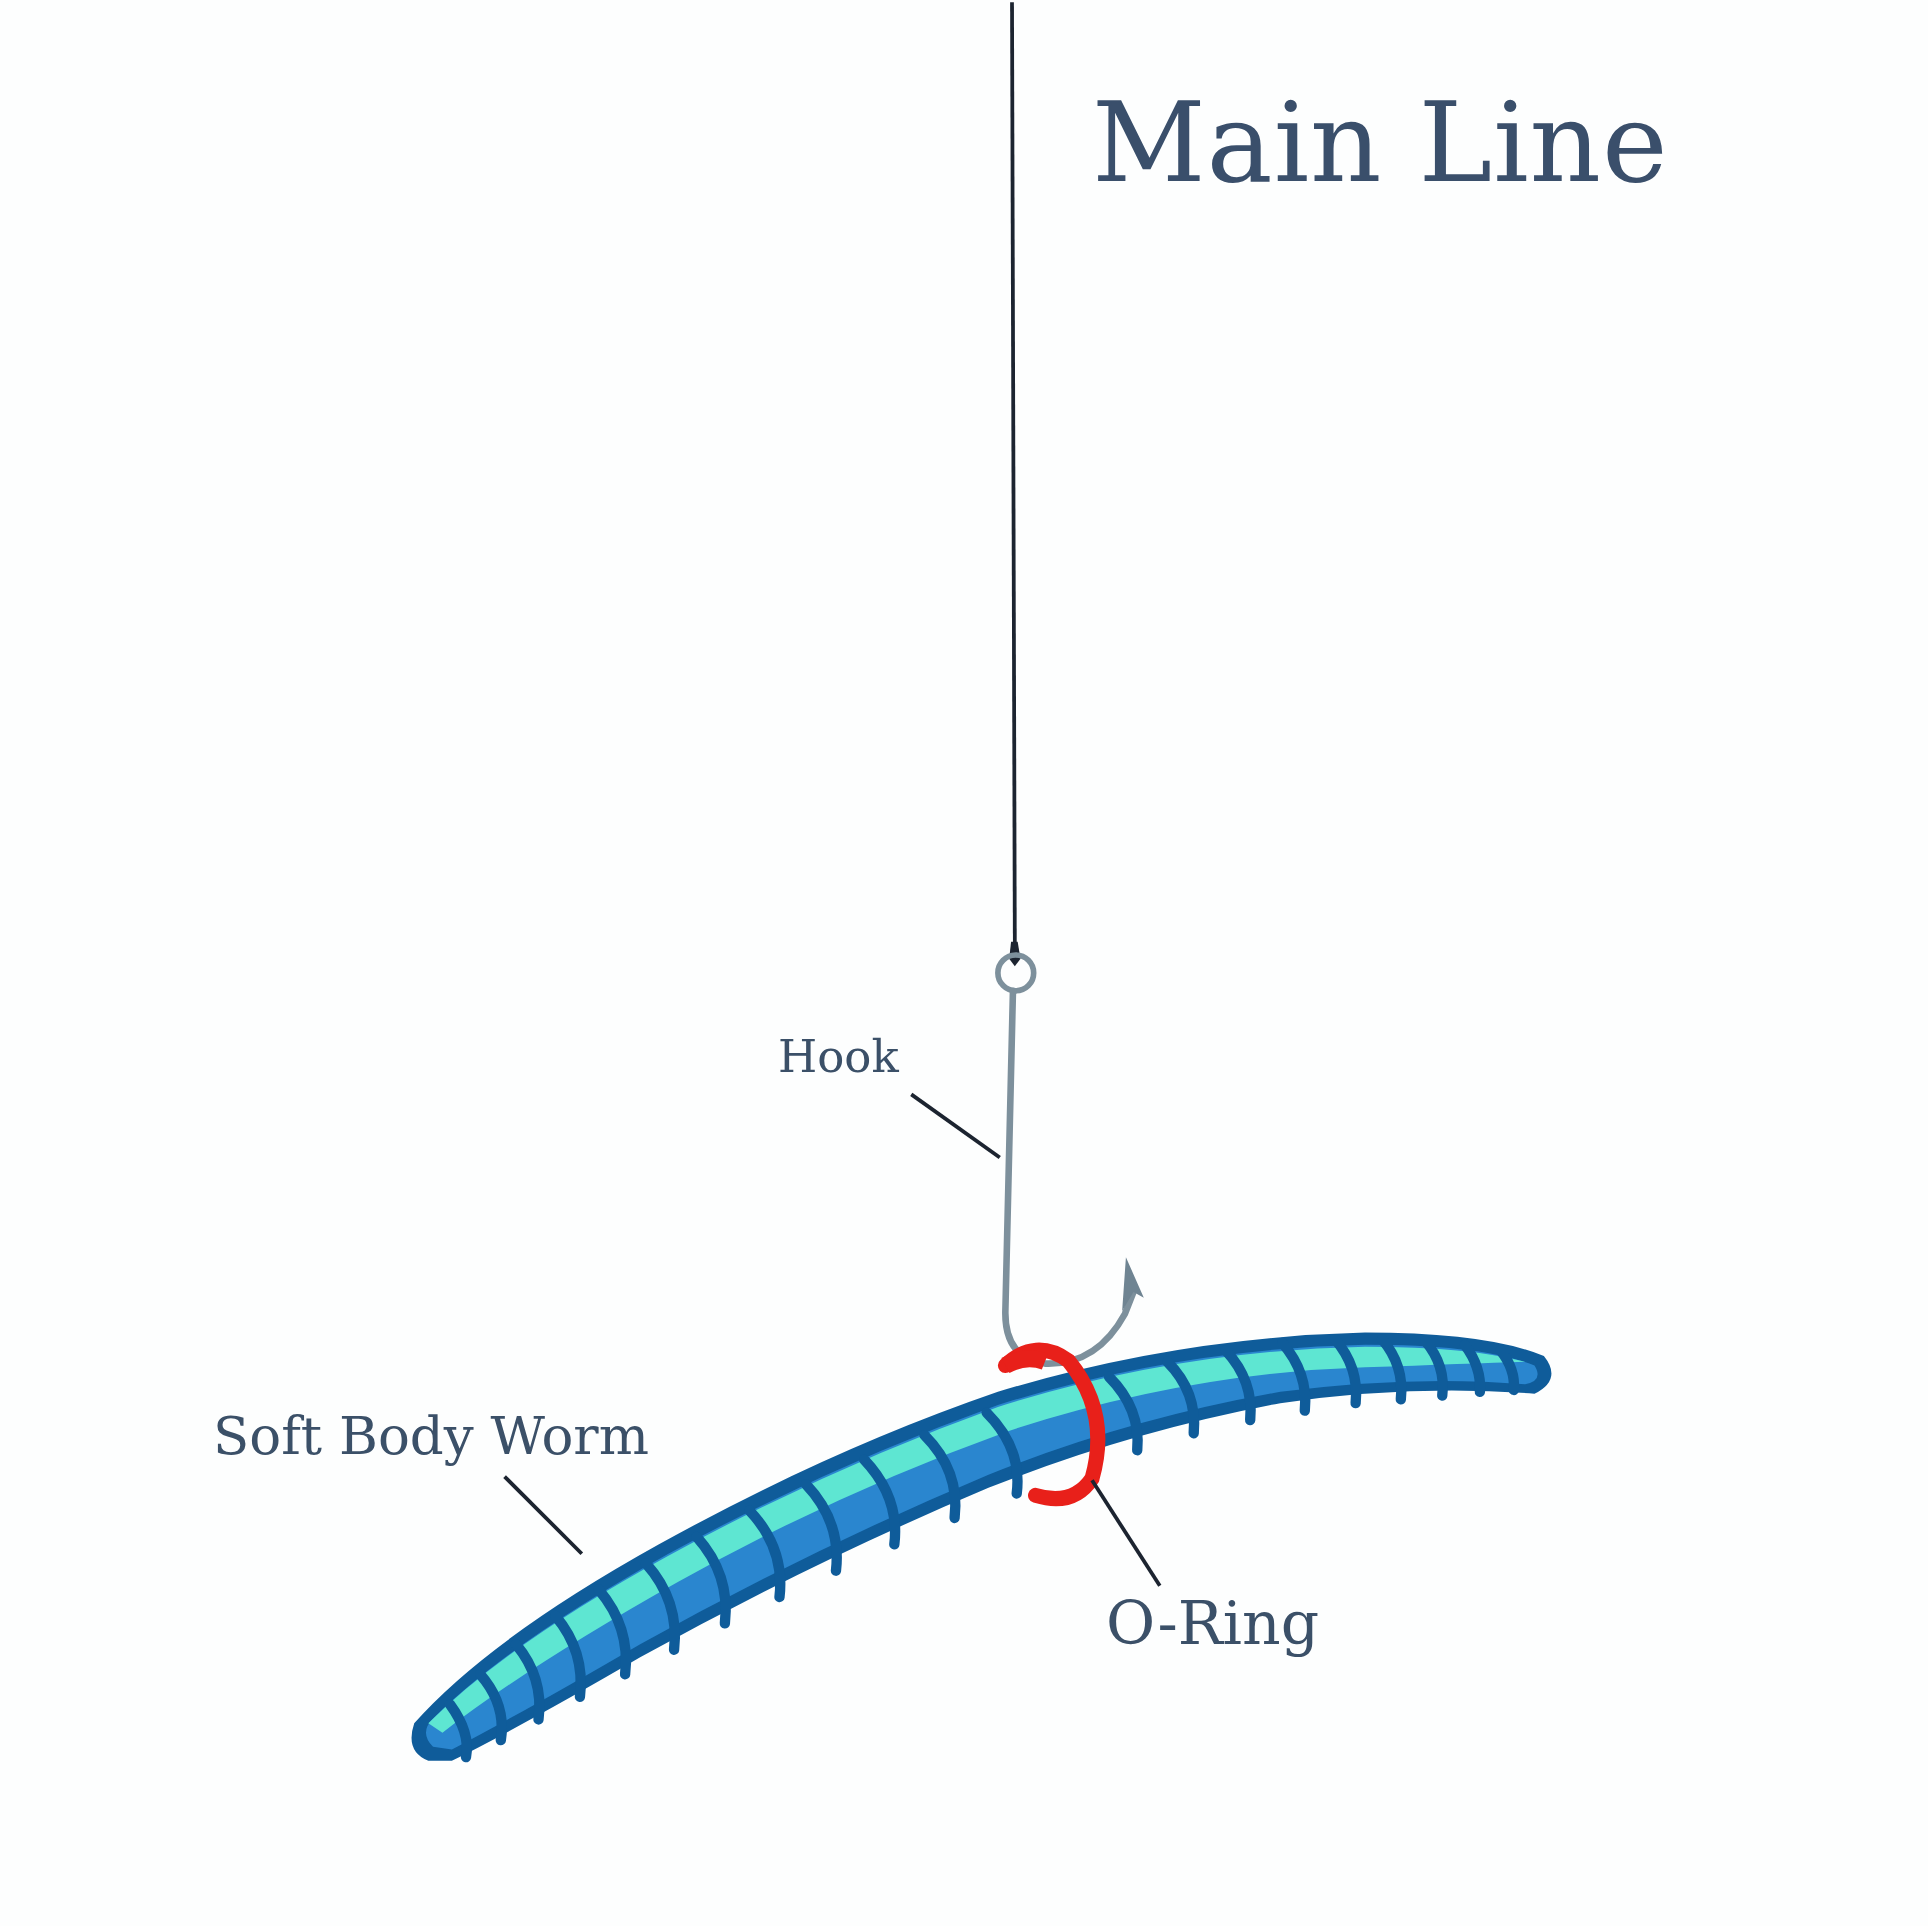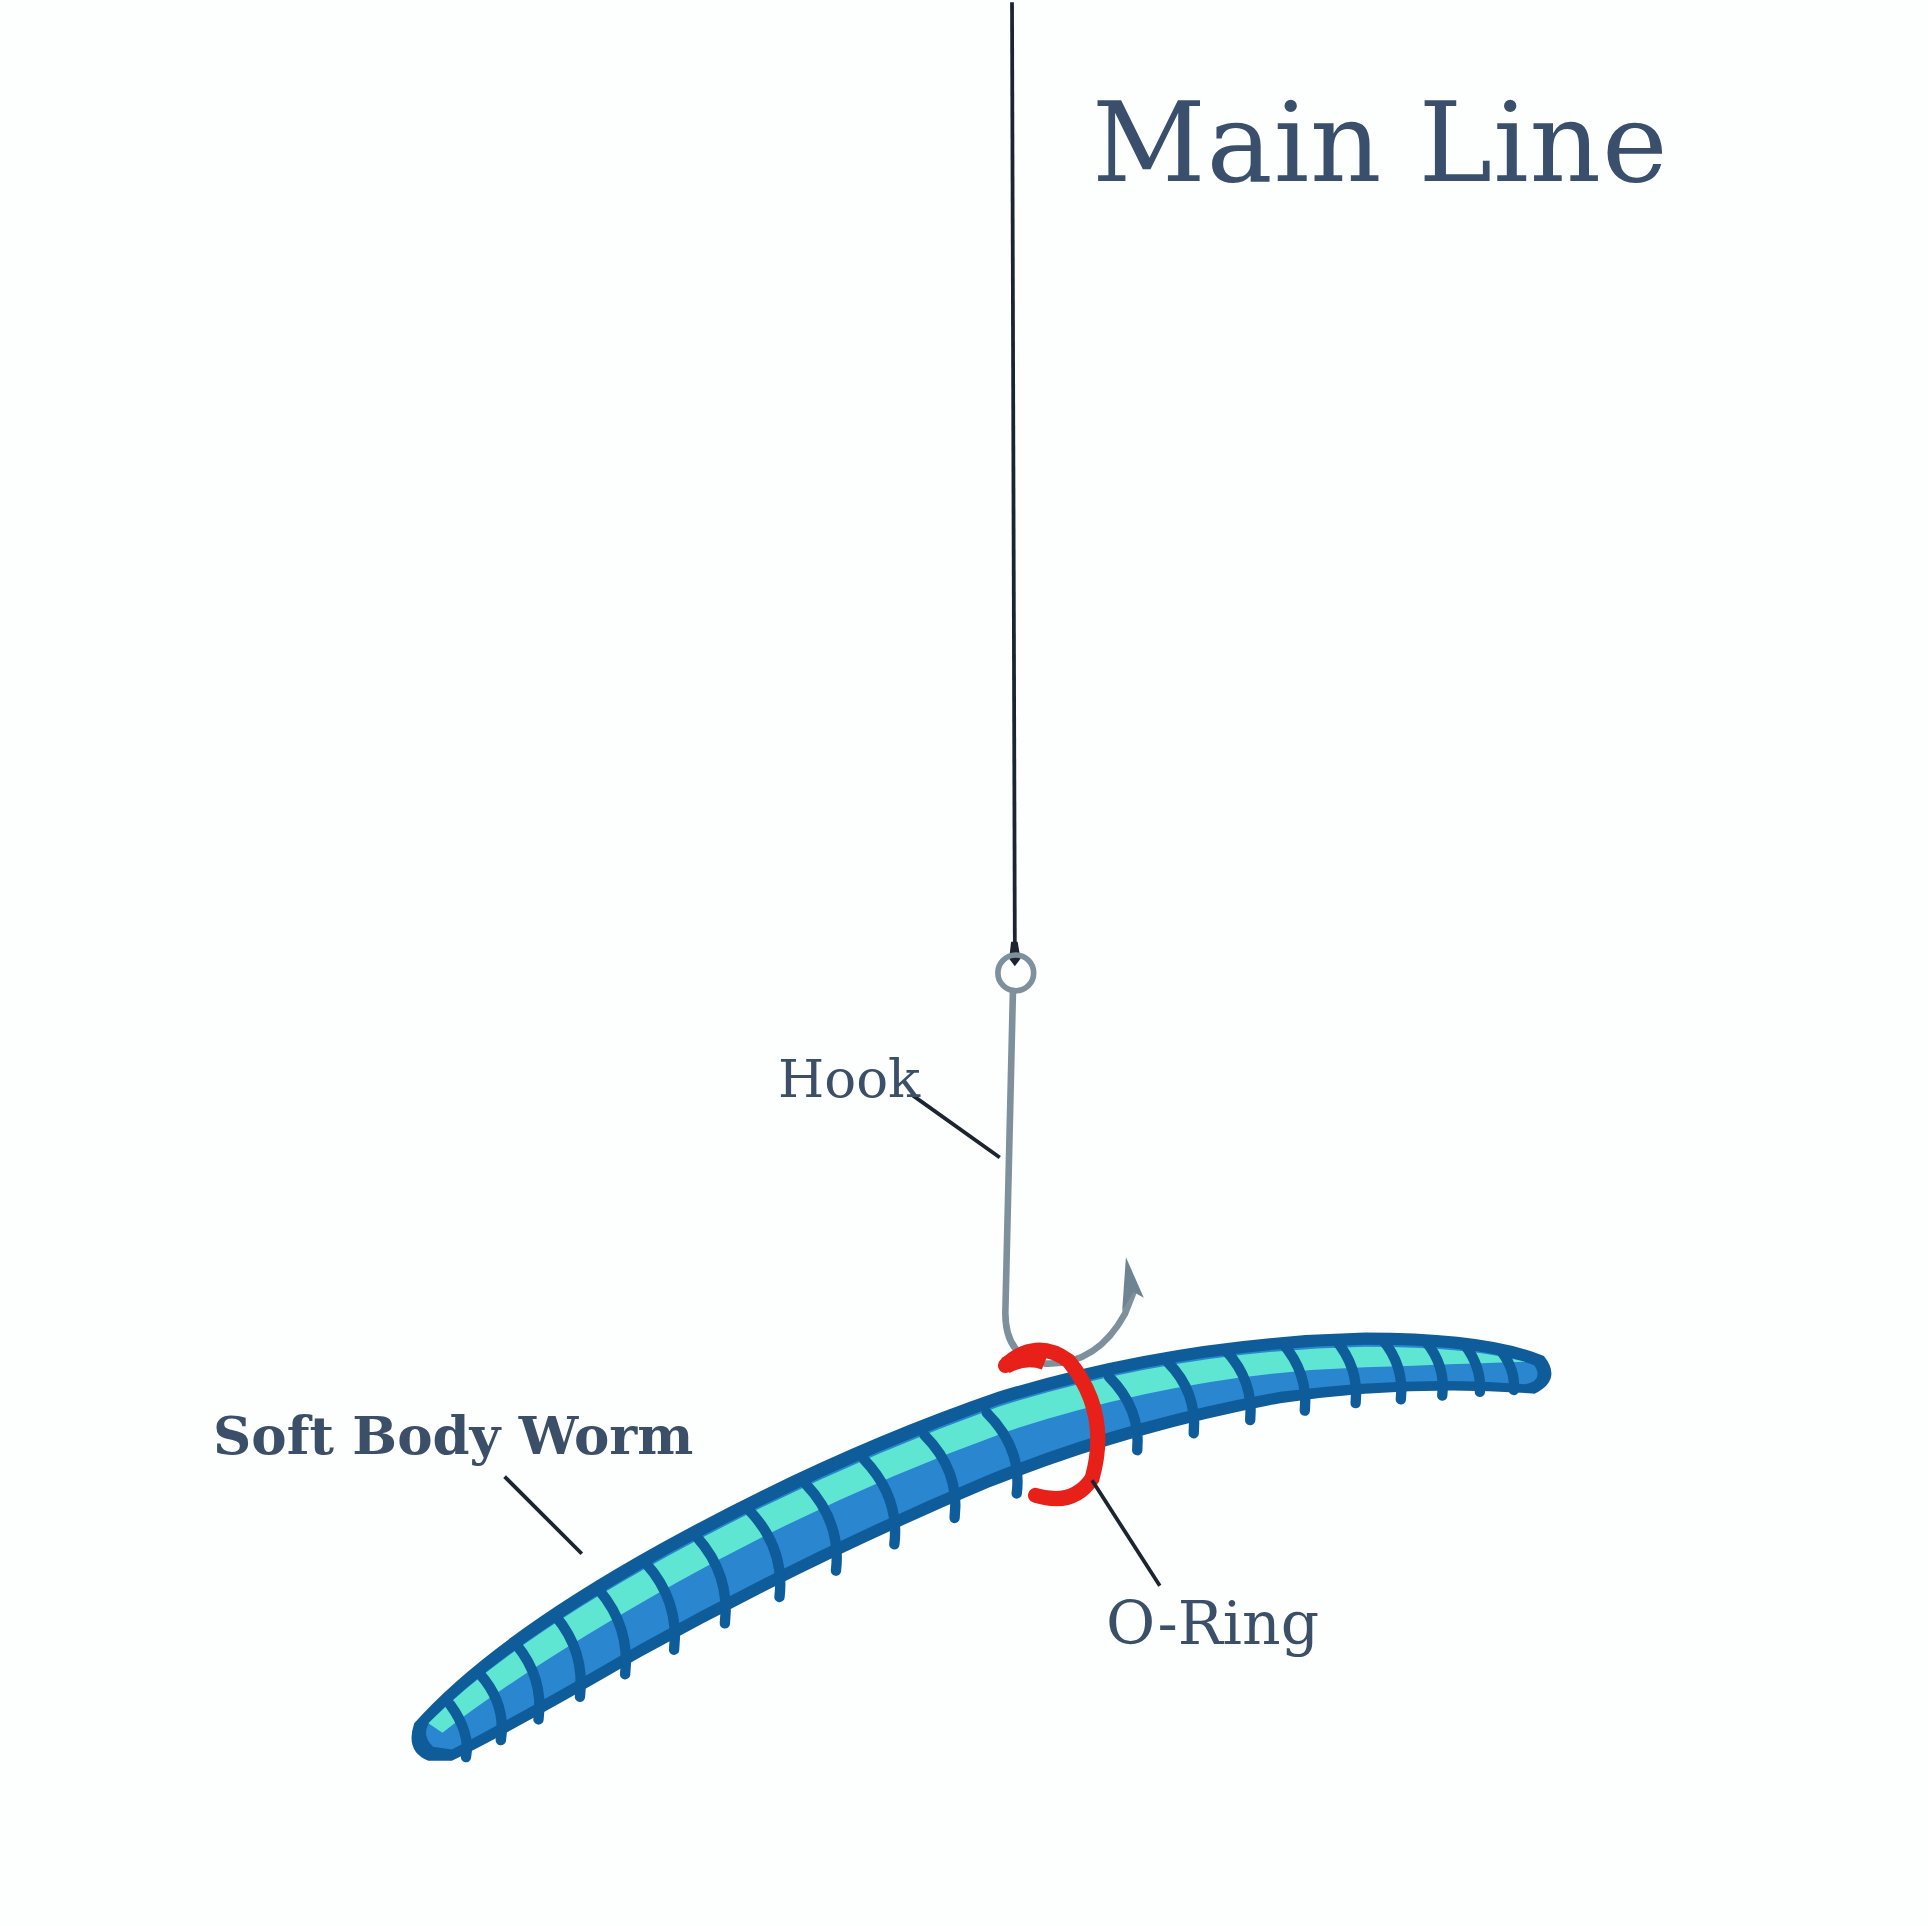--- a/index.html
+++ b/index.html
@@ -6,22 +6,22 @@
   body { width: 1928px; height: 1927px; position: relative; overflow: hidden; }
   .canvas { position: absolute; left: 0; top: 0; width: 1917px; height: 1927px; border-radius: 14px; }
   .label {
     position: absolute;
     font-family: "DejaVu Serif", "Liberation Serif", serif;
     color: #3b5068;
     white-space: nowrap;
     line-height: 1;
   }
   .title { left: 1092px; top: 87px; font-size: 111px; color: #3a4f6b; letter-spacing: 0.9px; }
-  .lbl-hook { left: 778px; top: 1034px; font-size: 53px; margin-top: 18px; }
-  .lbl-worm { left: 213px; top: 1409px; font-size: 53px; font-weight: bold; }
+  .lbl-hook { left: 778px; top: 1034px; font-size: 45px; }
+  .lbl-worm { left: 213px; top: 1409px; font-size: 53px; }
   .lbl-ring { left: 1106px; top: 1593px; font-size: 60px; }
 </style>
 </head>
 <body>
 
 <div class="canvas">
   <svg width="1928" height="1927" viewBox="0 0 2048 2046" xmlns="http://www.w3.org/2000/svg">
 
     <g>
       <line x1="1075" y1="2" x2="1078" y2="1005" stroke="#1c2430" stroke-width="4"></line>

